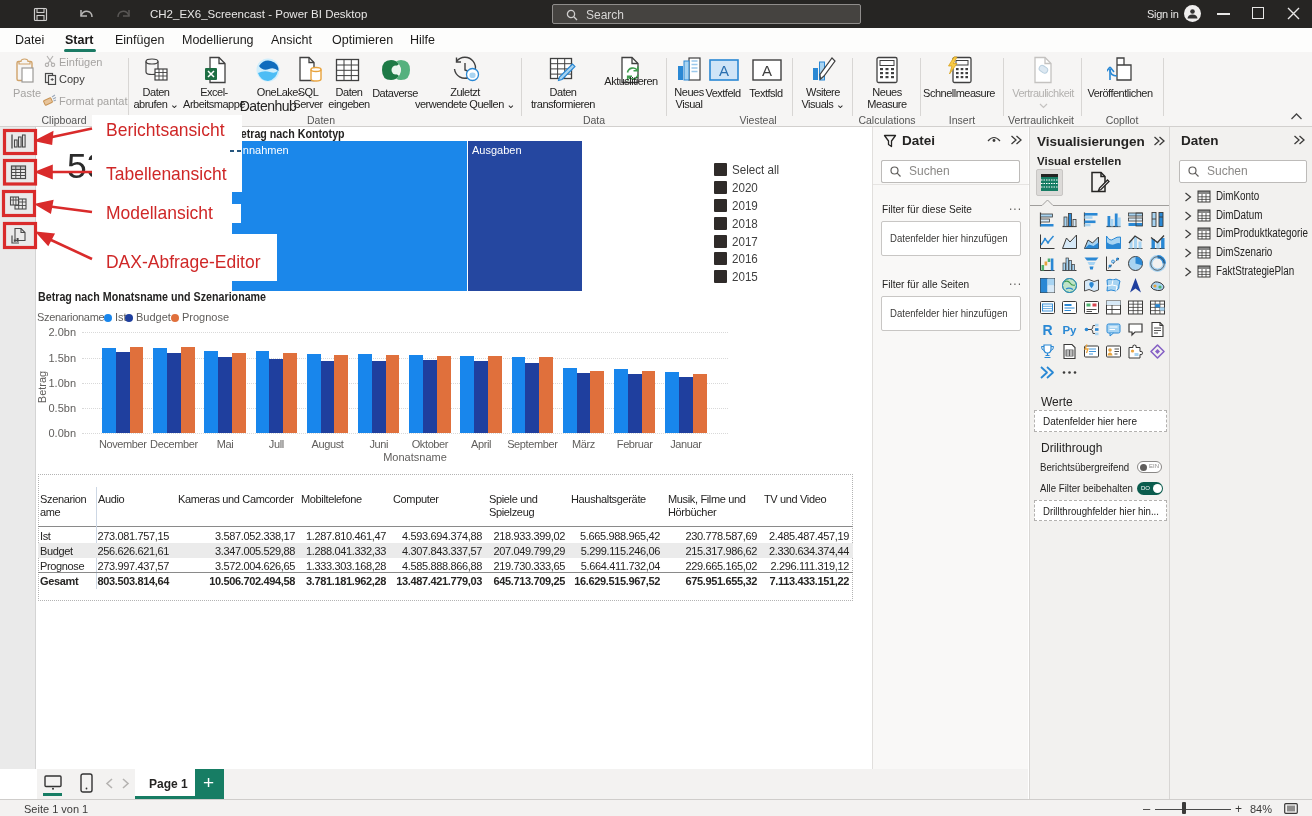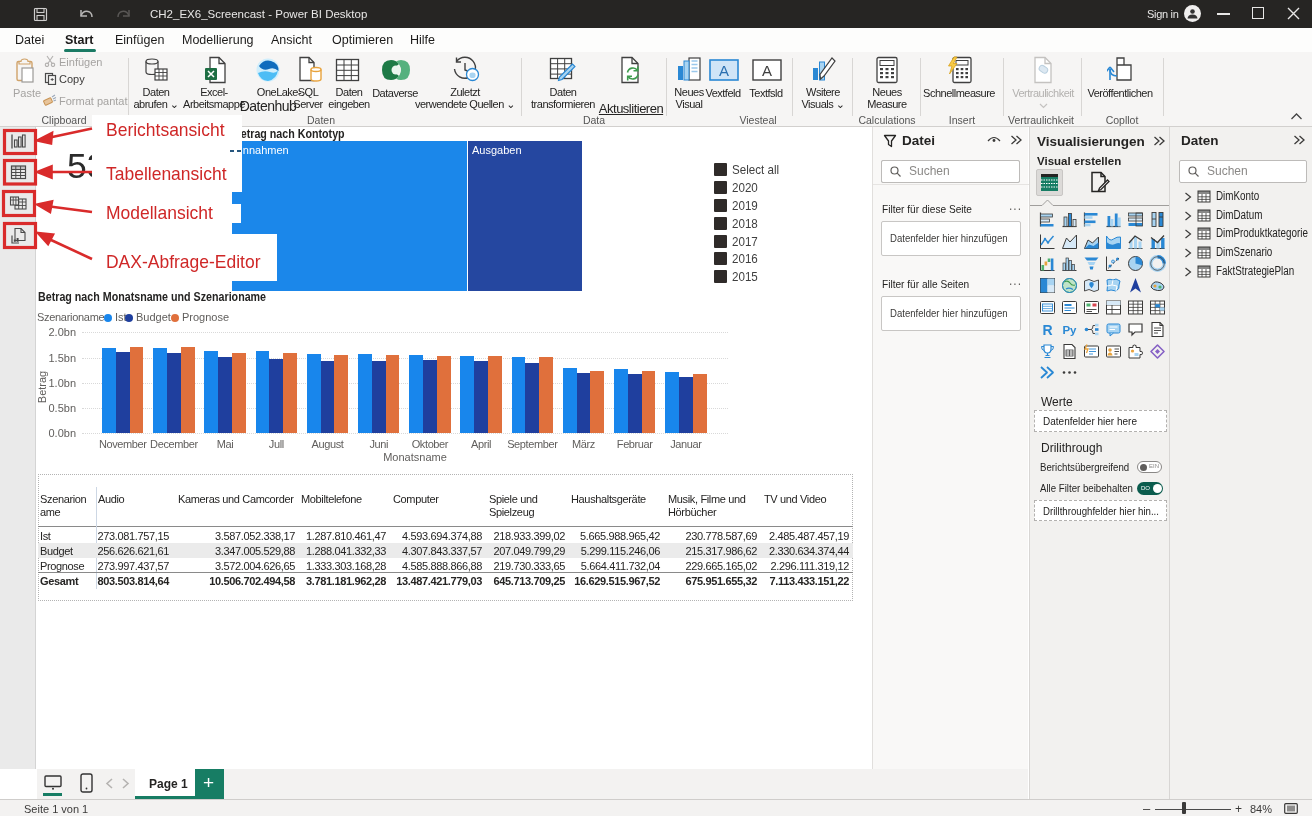--- a/index.html
+++ b/index.html
@@ -18,20 +18,27 @@
  </svg>
  <svg class="abs" style="left:78px;top:7px" width="17" height="15" viewBox="0 0 17 15">
   <path d="M3 3 L3 9 L9 9" fill="none" stroke="#b8b7b6" stroke-width="1.5"></path>
   <path d="M3 9 Q5 3.5 10 4.5 Q14 5.5 14 10" fill="none" stroke="#b8b7b6" stroke-width="1.5"></path>
  </svg>
  <svg class="abs" style="left:115px;top:7px" width="17" height="15" viewBox="0 0 17 15">
   <path d="M14 3 L14 9 L8 9" fill="none" stroke="#595755" stroke-width="1.5"></path>
   <path d="M14 9 Q12 3.5 7 4.5 Q3 5.5 3 10" fill="none" stroke="#595755" stroke-width="1.5"></path>
  </svg>
  <div class="abs tt" style="left:150px;top:8px;font-size:11.5px;color:#e8e7e6;">CH2_EX6_Screencast - Power BI Desktop</div>
+ <div class="abs" style="left:552px;top:4px;width:309px;height:20px;background:#454340;border:1px solid #8f8d8b;border-radius:2px;">
+   <svg class="abs" style="left:12px;top:3px" width="14" height="14" viewBox="0 0 14 14">
+        <circle cx="6" cy="6" r="3.6" fill="none" stroke="#cfcecd" stroke-width="1.3"></circle>
+        <line x1="8.8" y1="8.8" x2="12" y2="12" stroke="#cfcecd" stroke-width="1.3"></line>
+      </svg>
+   <div class="abs tt" style="left:33px;top:3px;font-size:12px;color:#d6d5d4;">Search</div>
+ </div>
  <div class="abs tt" style="left:1147px;top:8px;font-size:11px;letter-spacing:-0.3px;color:#e8e7e6;">Sign in</div>
  <div class="abs" style="left:1184px;top:5px;width:17px;height:17px;border-radius:50%;background:#f0efee;">
    <svg class="abs" style="left:2px;top:2px" width="13" height="13" viewBox="0 0 13 13">
         <circle cx="6.5" cy="4.5" r="2.3" fill="#333"></circle>
         <path d="M1.5 11.5 Q2 7.5 6.5 7.5 Q11 7.5 11.5 11.5 Z" fill="#333"></path>
       </svg>
  </div>
  <div class="abs" style="left:1217px;top:13px;width:13px;height:2px;background:#e8e7e6;"></div>
  <div class="abs" style="left:1252px;top:7px;width:12px;height:12px;border:1.4px solid #e8e7e6;"></div>
  <svg class="abs" style="left:1287px;top:7px" width="13" height="13" viewBox="0 0 13 13">
@@ -153,21 +160,21 @@
 <div class="abs tt" style="left:563px;top:34px;transform:translateX(-50%);font-size:11px;color:#252423;letter-spacing:-0.5px;">Daten</div>
 <div class="abs tt" style="left:563px;top:46px;transform:translateX(-50%);font-size:11px;color:#252423;letter-spacing:-0.5px;">transformieren</div>
 <svg class="abs" style="left:619px;top:4px" width="25" height="28" viewBox="0 0 25 28">
 <path d="M3 1.5 H13 L19 7.5 V26.5 H3 Z" fill="#fff" stroke="#404040" stroke-width="1.3"></path>
 <path d="M13 1.5 V7.5 H19" fill="none" stroke="#404040" stroke-width="1.3"></path>
 <path d="M8.5 16.5 A5.5 5.5 0 0 1 18.5 14.5" fill="none" stroke="#3f9c4f" stroke-width="1.6"></path>
 <path d="M18.8 10.5 V14.8 H14.5" fill="none" stroke="#3f9c4f" stroke-width="1.6"></path>
 <path d="M19 18.5 A5.5 5.5 0 0 1 9 20.5" fill="none" stroke="#3f9c4f" stroke-width="1.6"></path>
 <path d="M8.7 24.5 V20.2 H13" fill="none" stroke="#3f9c4f" stroke-width="1.6"></path>
 </svg>
-<div class="abs tt" style="left:631px;top:49px;transform:translateX(-50%);font-size:13px;color:#252423;letter-spacing:-0.5px;text-decoration:underline;">Aktuslitieren</div>
+<div class="abs tt" style="left:631px;top:23px;transform:translateX(-50%);font-size:11px;color:#252423;letter-spacing:-0.5px;">Aktuslitieren</div>
 <svg class="abs" style="left:676px;top:4px" width="28" height="28" viewBox="0 0 28 28">
 <rect x="13" y="2" width="11" height="22" fill="#fff" stroke="#404040" stroke-width="1.2"></rect>
 <path d="M15.5 5 H21.5 M15.5 8.5 H21.5 M15.5 12 H21.5 M15.5 15.5 H21.5" stroke="#9ac8ec" stroke-width="1.6"></path>
 <rect x="2" y="10" width="5" height="14" fill="#2a88d4"></rect>
 <rect x="8" y="5" width="5" height="19" fill="#a8d4f2" stroke="#2a88d4" stroke-width="1"></rect>
 </svg>
 <div class="abs tt" style="left:689px;top:34px;transform:translateX(-50%);font-size:11px;color:#252423;letter-spacing:-0.5px;">Neues</div>
 <div class="abs tt" style="left:689px;top:46px;transform:translateX(-50%);font-size:11px;color:#252423;letter-spacing:-0.5px;">Visual</div>
 <svg class="abs" style="left:709px;top:7px" width="30" height="22" viewBox="0 0 30 22">
 <rect x="1" y="1" width="28" height="20" fill="#cfe4f7" stroke="#2a88d4" stroke-width="1.6"></rect>

